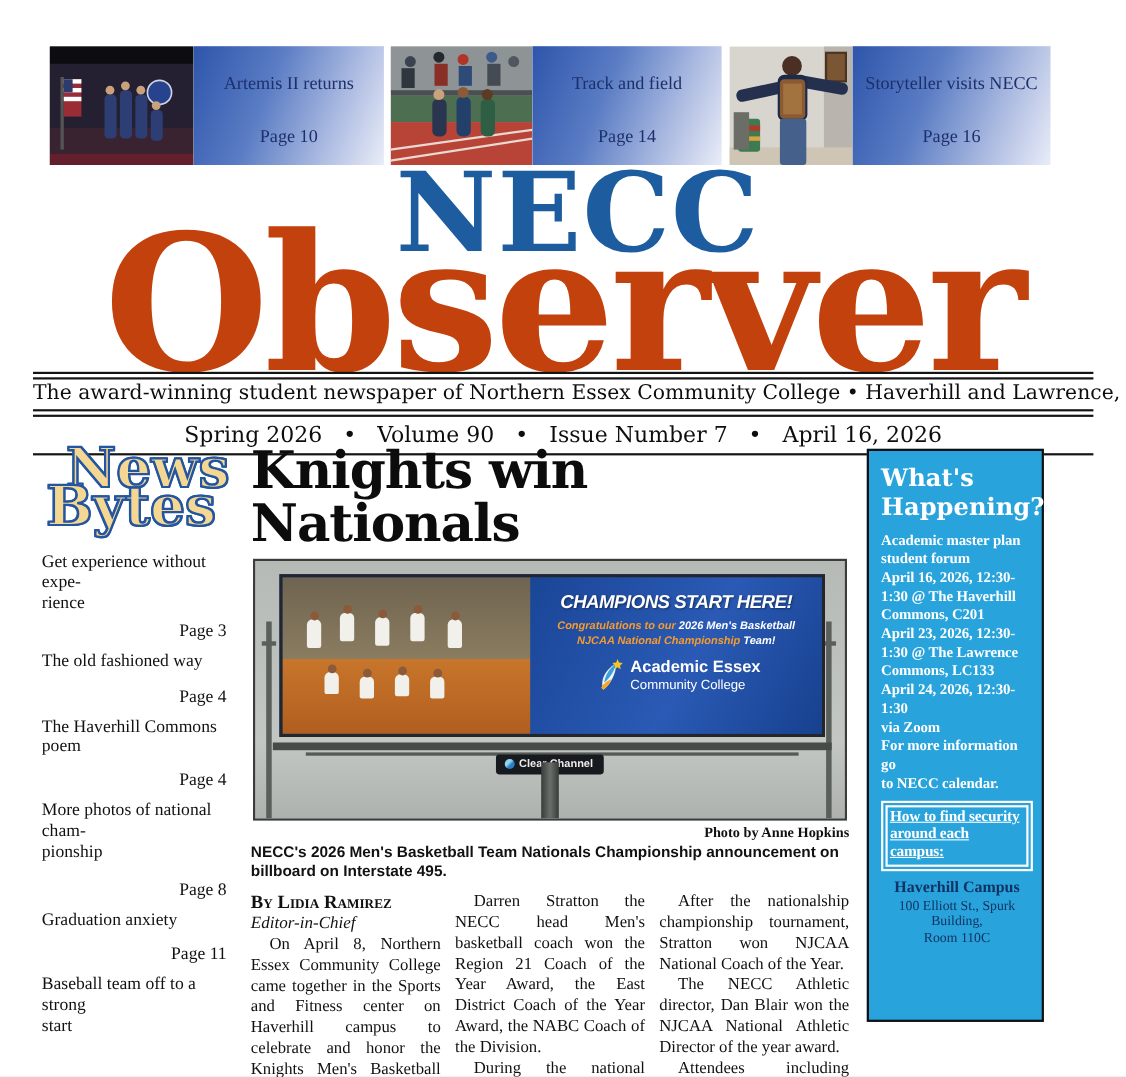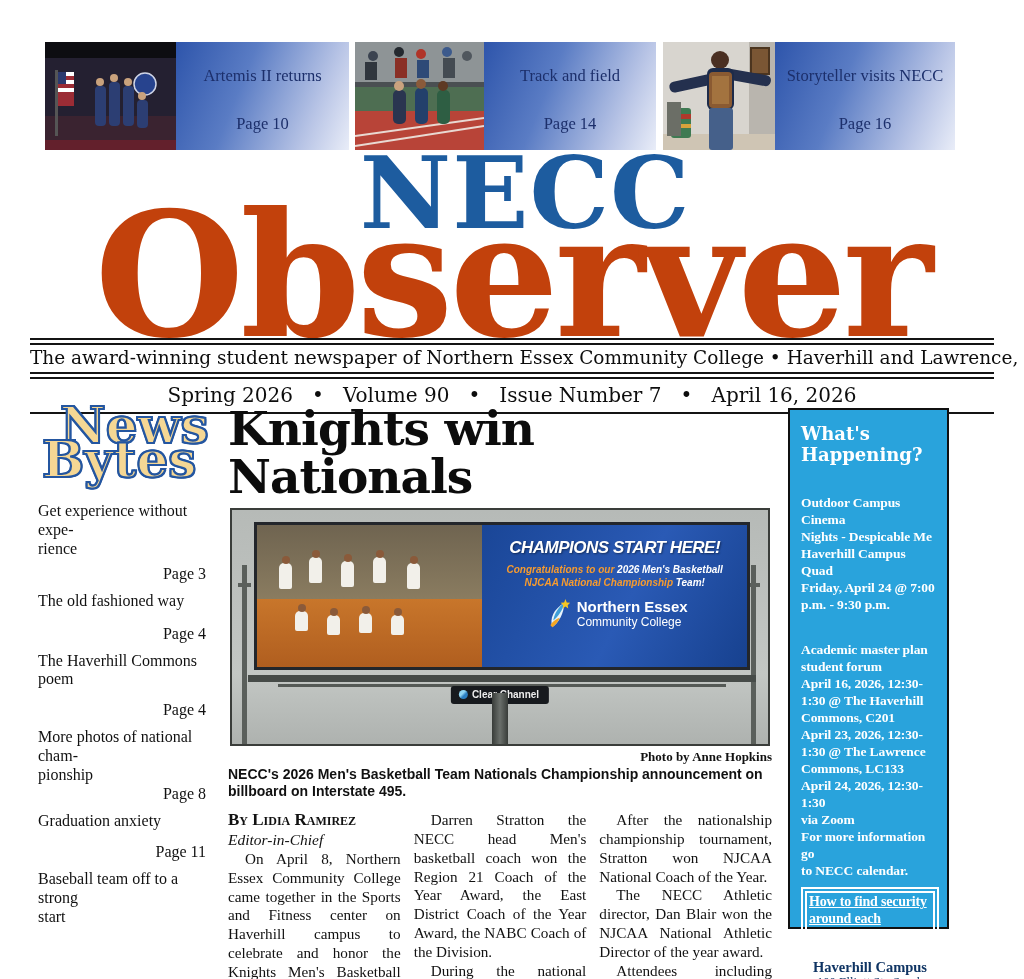--- a/index.html
+++ b/index.html
@@ -110,22 +110,22 @@
     line-height:1.22; margin-top:1px; }
   .cols { display:flex; gap:13px; margin-top:11px; }
   .col { flex:1; font-size:15.2px; line-height:1.24; text-align:justify; }
   .col p { text-indent:17px; margin:0; }
   .byline { font-weight:bold; font-variant:small-caps; font-size:17px; line-height:1.1; }
   .role { font-style:italic; font-size:15.5px; margin-bottom:1px; }
 
   
   .happening { position:absolute; left:788px; top:408px; width:161px; height:521px;
     background:#29a3dc; border:2px solid #101010; padding:13px 8px 0 11px; color:#fff; }
-  .wh-title { font-family:"DejaVu Serif", serif; font-weight:bold; font-size:18px;
-    line-height:1.18; margin-bottom:29px; }
+  .wh-title { font-family:"DejaVu Serif", serif; font-weight:bold; font-size:22px;
+    line-height:1.18; margin-bottom:7px; }
   .wh-event { font-weight:bold; font-size:13.5px; line-height:1.26; letter-spacing:-.1px;
     margin-bottom:28px; }
   .sec-frame { border:2px solid #fff; padding:2px; margin-top:6px; }
   .sec-frame-inner { border:2px solid #fff; padding:1px 2px 3px 2px; }
   .sec-heading { font-weight:bold; font-size:14px; line-height:1.15;
     text-decoration:underline; letter-spacing:-.2px; }
   .campuses { color:#0f3463; text-align:center; margin-top:7px; line-height:1.15; }
   .campus-name { font-weight:bold; font-size:14.5px; }
   .campus-addr { font-size:12.5px; }
 </style>
@@ -267,21 +267,21 @@
         <div class="nb-title pre">The old fashioned way</div>
         <div class="nb-page" style="margin-top:14px">Page 4</div>
       </div>
       <div class="nb-item">
         <div class="nb-title pre">The Haverhill Commons poem</div>
         <div class="nb-page" style="margin-top:12px">Page 4</div>
       </div>
       <div class="nb-item">
         <div class="nb-title pre">More photos of national cham-
 pionship</div>
-        <div class="nb-page" style="margin-top:0">Page 8</div>
+        <div class="nb-page" style="margin-top:16px">Page 8</div>
       </div>
       <div class="nb-item">
         <div class="nb-title pre">Graduation anxiety</div>
         <div class="nb-page" style="margin-top:12px">Page 11</div>
       </div>
       <div class="nb-item">
         <div class="nb-title pre" style="margin-top:6px">Baseball team off to a strong
 start</div>
 
       </div>
@@ -314,21 +314,21 @@
             <span class="orange">NJCAA National Championship</span><span> Team!</span>
           </div>
           <div class="bb-logo">
             <svg width="30" height="32" viewBox="0 0 32 34">
               <path d="M24,5 C12,12 8,22 11,31 C18,26 23,17 24,5" fill="#e9f4fb"></path>
               <path d="M11,31 C14,29 17,26 19,21 C13,23 10,27 9,29 Z" fill="#f5a623"></path>
               <path d="M24,5 C17,10 13,17 12,24 C17,20 22,13 24,5" fill="#3f9fd8"></path>
               <polygon points="25,1 26.4,4.6 30,5 27.4,7.6 28,11 25,9 22,11 22.6,7.6 20,5 23.6,4.6" fill="#f5c623"></polygon>
             </svg>
             <div class="bb-logo-text">
-              <div class="bb-logo-l1">Northern Essex</div>
+              <div class="bb-logo-l1">Academic Essex</div>
               <div class="bb-logo-l2">Community College</div>
             </div>
           </div>
         </div>
       </div>
       <div class="bb-walk"></div>
       <div class="badge">
         <span class="cc-dot"></span>
         <span>Clear Channel</span>
       </div>
@@ -354,25 +354,20 @@
         <p>The NECC Athletic director, Dan Blair won the NJCAA National Athletic Director of the year award.</p>
         <p>Attendees including former NECC Men Knights basketball</p>
 
       </div>
     </div>
   </main>
 
   <aside class="happening">
     <div class="wh-title pre">What's
 Happening?</div>
-    <div class="wh-event pre">Outdoor Campus Cinema
-Nights - Despicable Me
-Haverhill Campus Quad
-Friday, April 24 @ 7:00
-p.m. - 9:30 p.m.</div>
     <div class="wh-event pre" style="margin-bottom:8px">Academic master plan
 student forum
 April 16, 2026, 12:30-
 1:30 @ The Haverhill
 Commons, C201
 April 23, 2026, 12:30-
 1:30 @ The Lawrence
 Commons, LC133
 April 24, 2026, 12:30-1:30
 via Zoom

